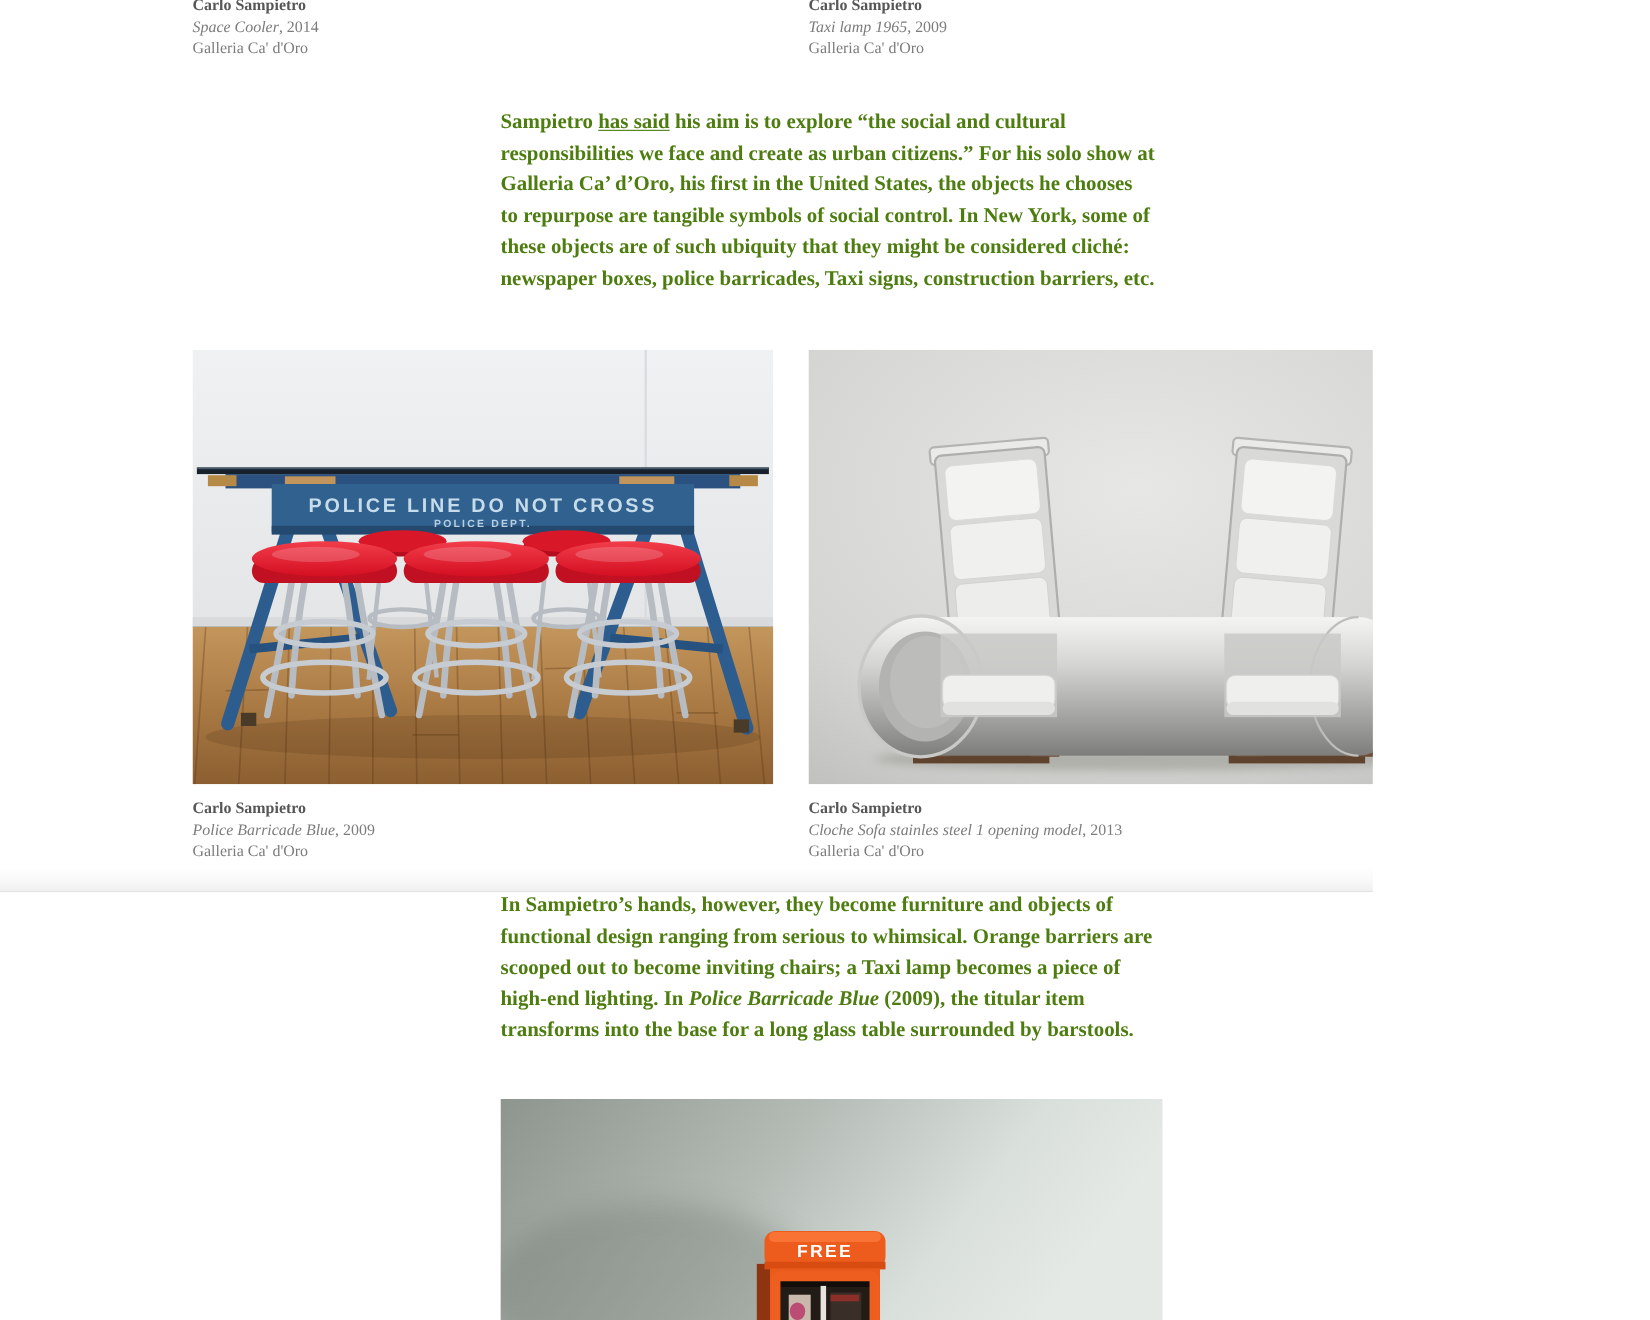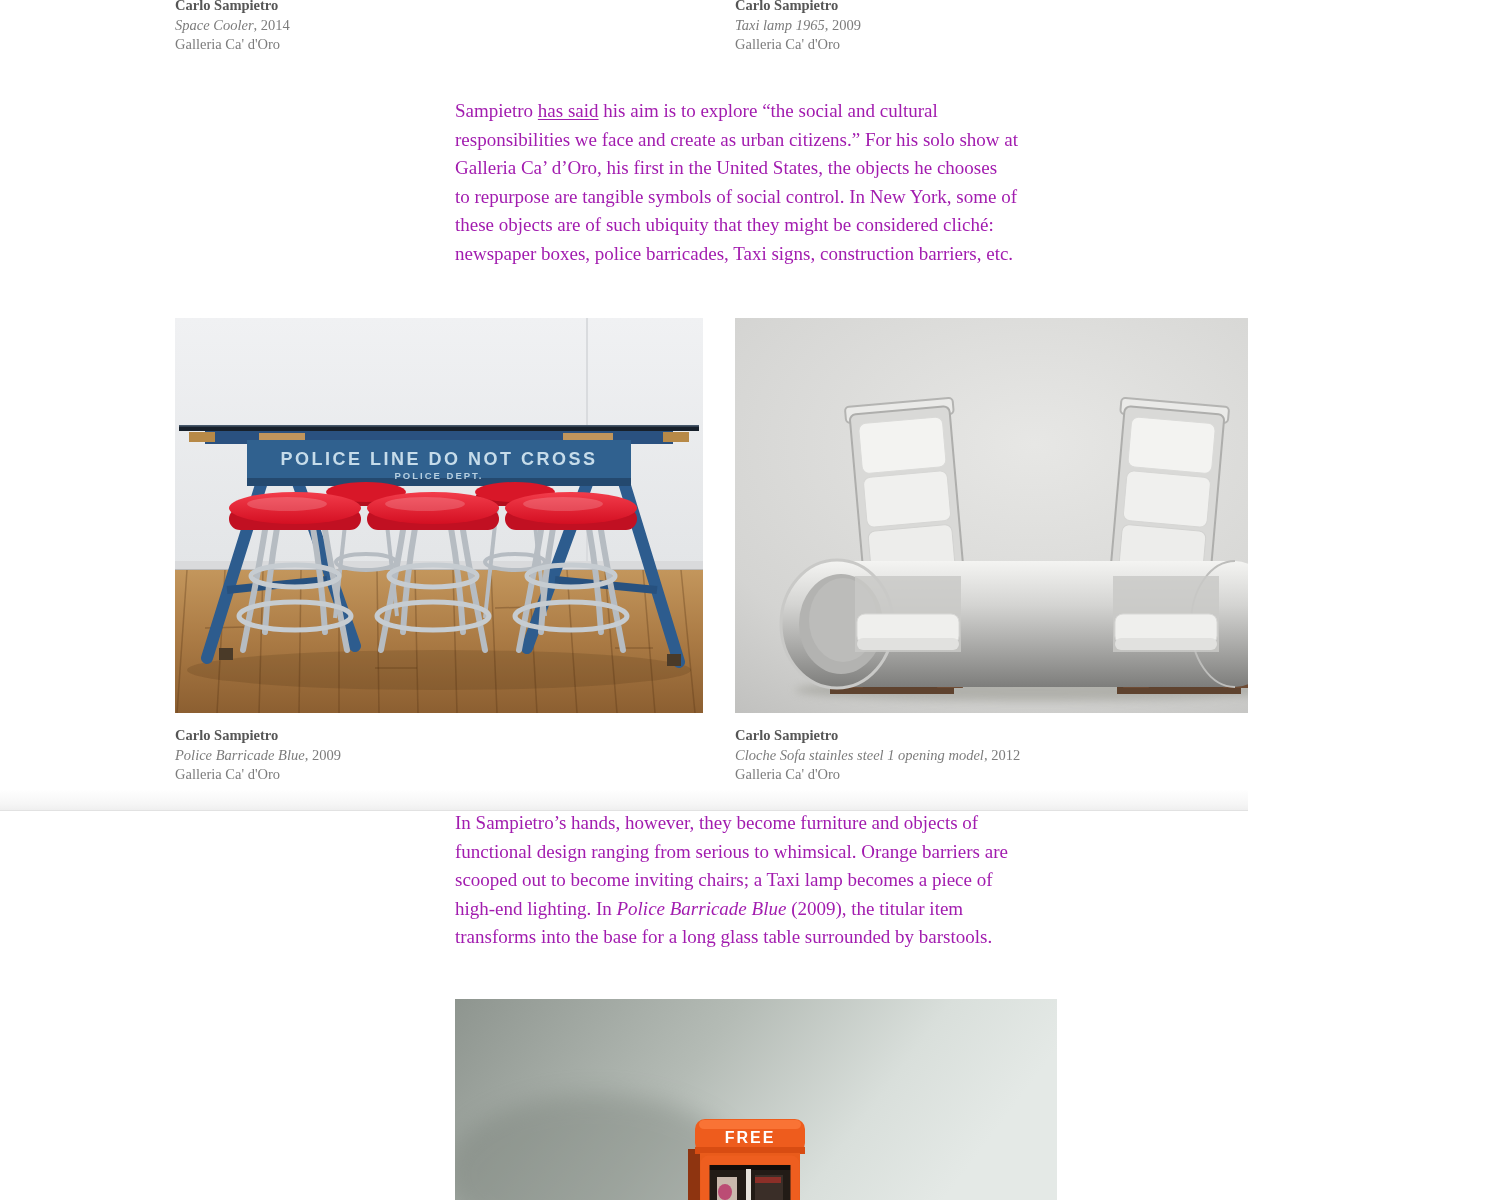--- a/index.html
+++ b/index.html
@@ -1,21 +1,21 @@
 <!DOCTYPE html>
 <html><head>
 <meta charset="utf-8">
 <style>
   html,body{margin:0;padding:0;background:#ffffff;}
   .page{position:relative;width:1232px;height:1200px;background:#ffffff;overflow:hidden;
         font-family:"Liberation Serif","DejaVu Serif",serif;padding-left:16px;}
   .caption{position:absolute;font-size:14.5px;line-height:19.5px;color:#7c7c7c;white-space:nowrap;}
   .caption .artist{font-weight:700;color:#565656;}
   .caption .t{font-style:italic;margin-top:40px;}
-  .para{position:absolute;font-size:19px;line-height:28.6px;color:#a21caf;white-space:nowrap;}
+  .para{position:absolute;font-size:19px;line-height:28.6px;color:#4d7c0f;white-space:nowrap;font-weight:bold;}
   .para .link{text-decoration:underline;text-underline-offset:2px;cursor:pointer;}
   .para .i{font-style:italic;}
   .fig{position:absolute;display:block;}
   .divider{position:absolute;left:0;top:789px;width:1500px;height:21px;
            background:linear-gradient(180deg,#ffffff 0%,#f6f6f6 70%,#efefef 100%);
            border-bottom:1px solid #e2e2e2;}
   .stencil{font-family:"Liberation Sans","DejaVu Sans",sans-serif;font-weight:700;}
 </style>
 </head>
 <body>
@@ -223,21 +223,21 @@
   </svg>
 
   <div class="caption" style="left:175px;top:726px;">
     <div class="artist">Carlo Sampietro</div>
     <div><span class="t">Police Barricade Blue</span><span>, 2009</span></div>
     <div>Galleria Ca' d'Oro</div>
   </div>
 
   <div class="caption" style="left:735px;top:726px;">
     <div class="artist">Carlo Sampietro</div>
-    <div><span class="t">Cloche Sofa stainles steel 1 opening model</span><span>, 2012</span></div>
+    <div><span class="t">Cloche Sofa stainles steel 1 opening model</span><span>, 2013</span></div>
     <div>Galleria Ca' d'Oro</div>
   </div>
 
   <div class="divider"></div>
 
   <div class="para" style="left:455px;top:809px;"><span>In Sampietro’s hands, however, they become furniture and objects of</span><br><span>functional design ranging from serious to whimsical. Orange barriers are</span><br><span>scooped out to become inviting chairs; a Taxi lamp becomes a piece of</span><br><span>high-end lighting. In </span><span class="i">Police Barricade Blue</span><span> (2009), the titular item</span><br><span>transforms into the base for a long glass table surrounded by barstools.</span></div>
 
   <svg class="fig" style="left:455px;top:999px;" width="602" height="201" viewBox="0 0 602 201">
     <defs>
       <linearGradient id="bgB" x1="0" y1="0" x2="1" y2="0.25">

